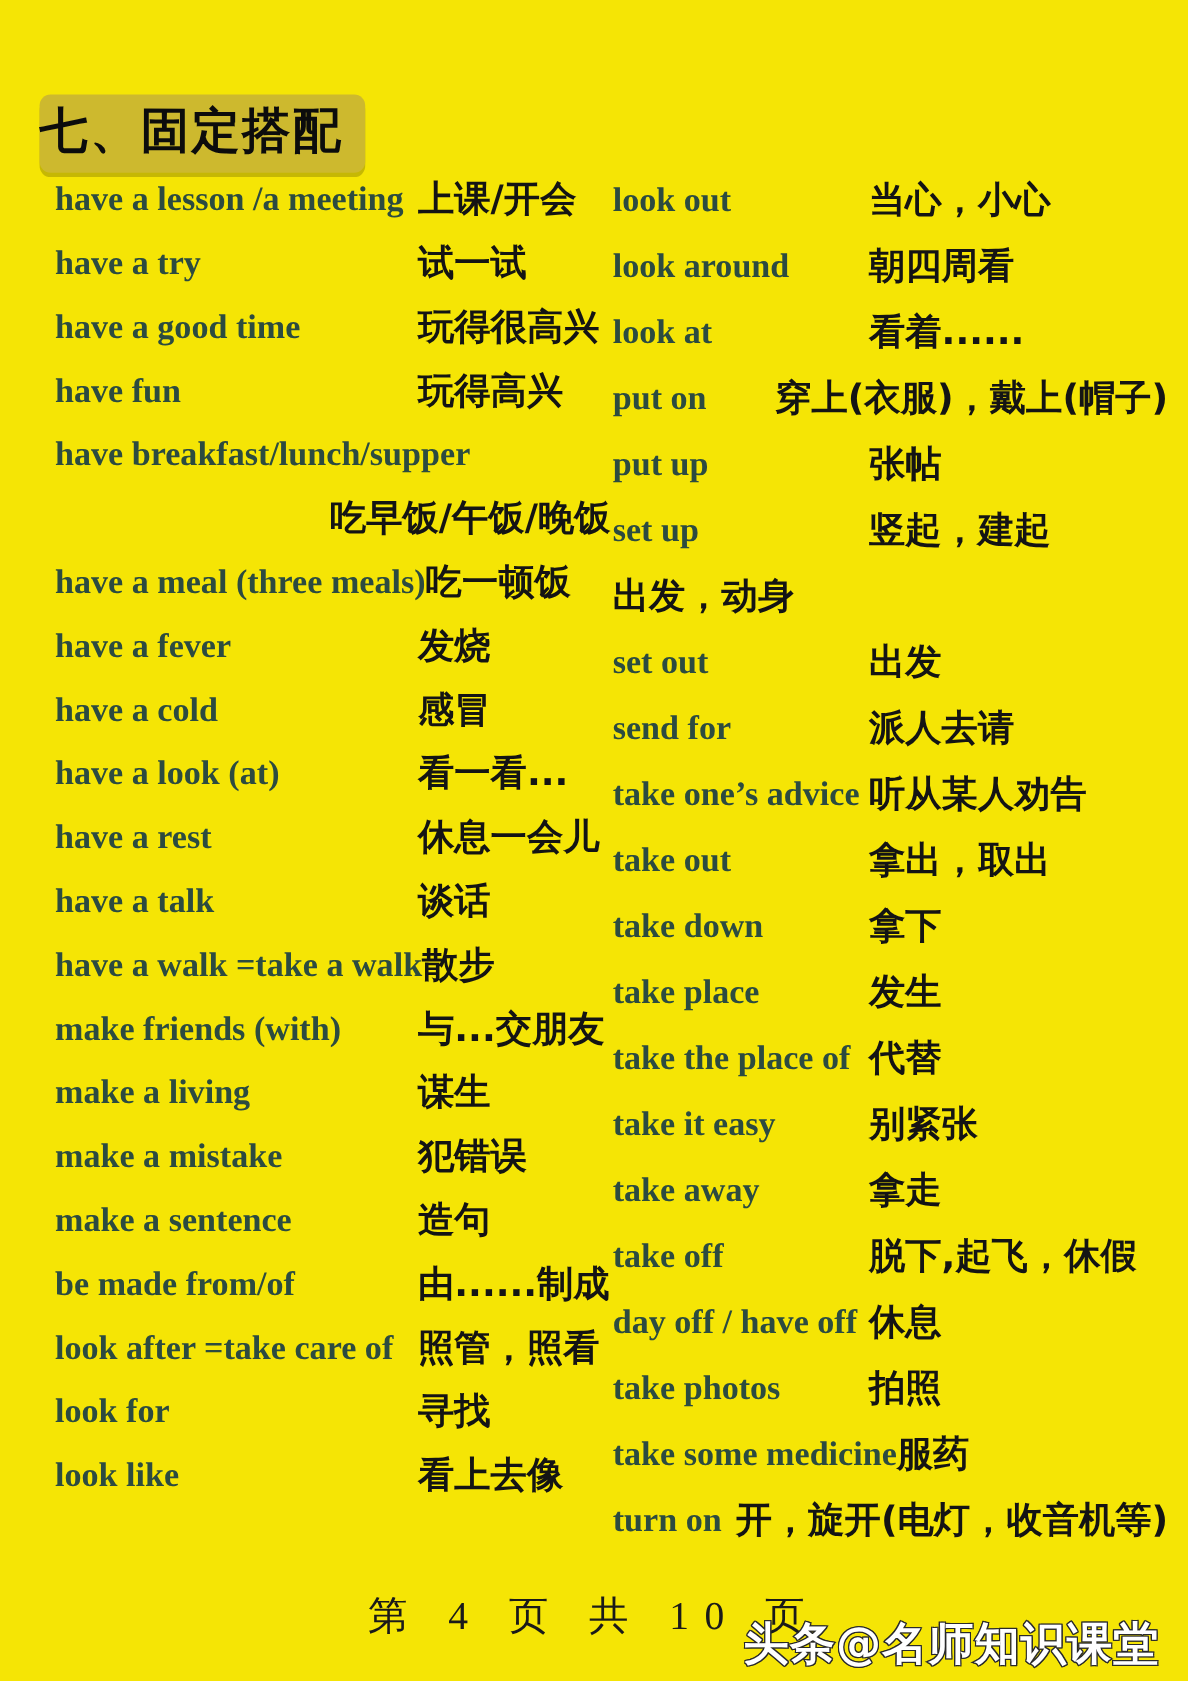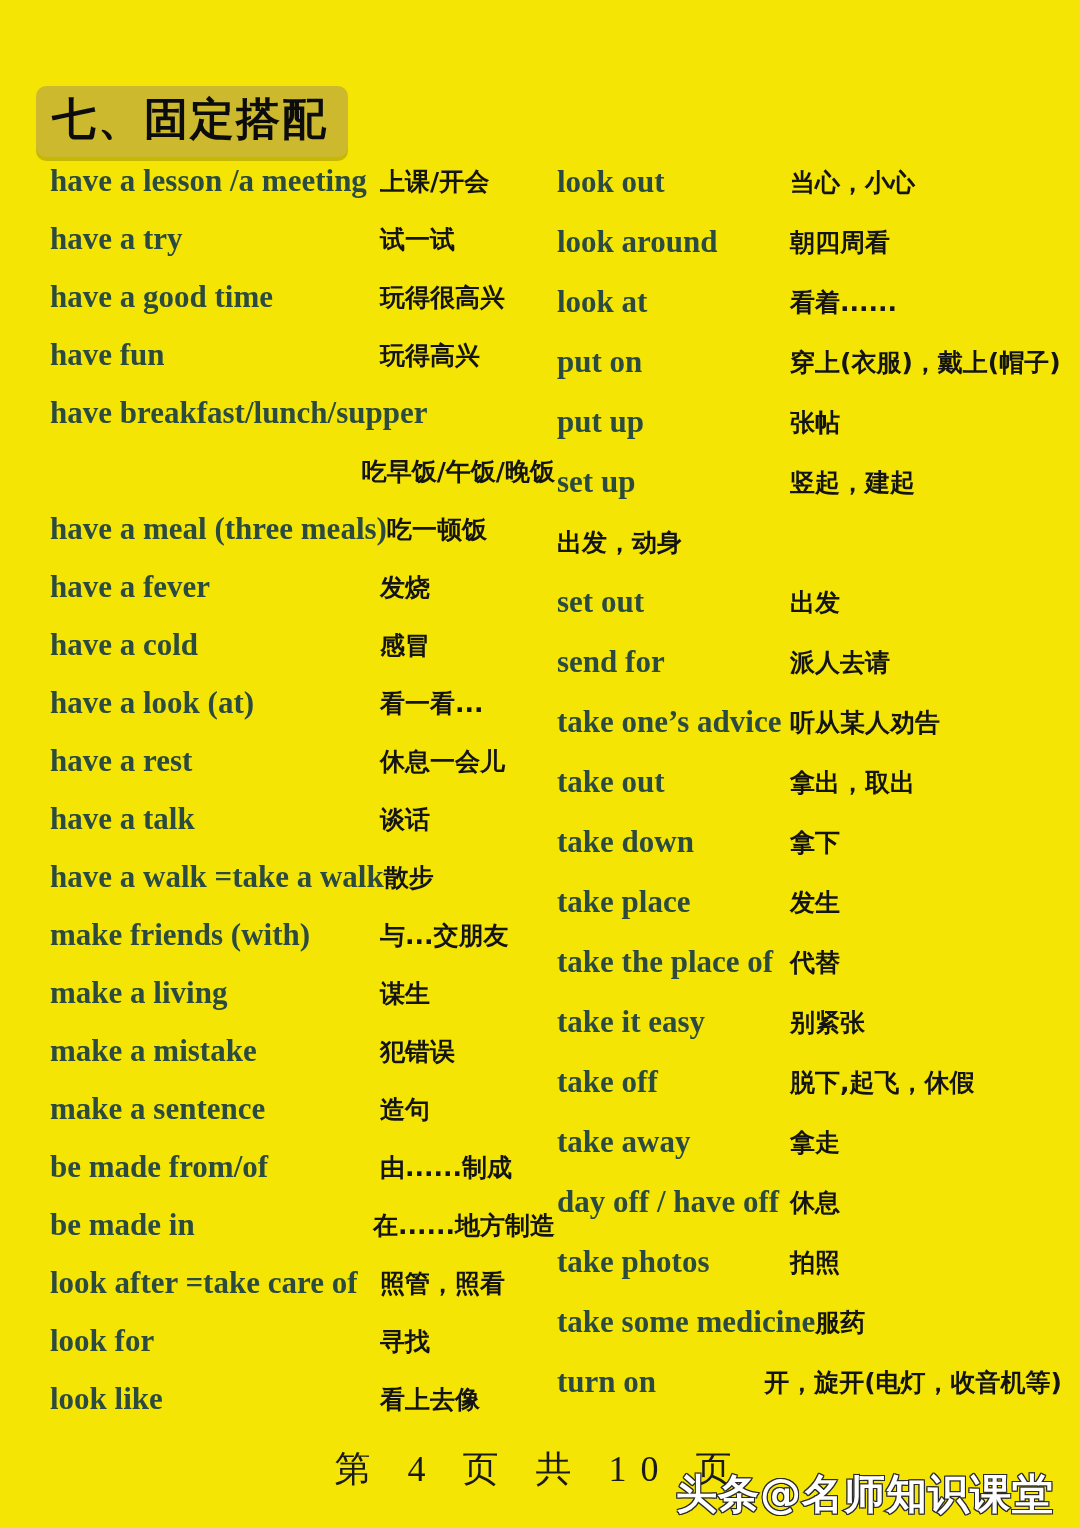--- a/index.html
+++ b/index.html
@@ -12,21 +12,21 @@
   .page {
     position: relative;
     width: 1080px; height: 1528px;
     background: #f5e505;
   }
   .title-band {
     position: absolute;
     left: 36px; top: 86px;
     background: #cdb92e;
     border-radius: 10px;
-    padding: 4px 20px 8px 16px;
+    padding: 4px 20px 8px 0;
     box-shadow: 0 4px 0 rgba(60,50,0,0.25);
   }
   .title-text {
     font-family: "DejaVu Sans", sans-serif;
     font-weight: bold;
     font-size: 44px;
     color: #0c0c0c;
     letter-spacing: 2px;
   }
   .columns {
@@ -50,21 +50,21 @@
     font-weight: bold;
     font-size: 31px;
     color: #2c4b40;
     flex: 0 1 330px;
     overflow: visible;
   }
   .col-right .en { flex-basis: 233px; }
   .zh {
     font-family: "DejaVu Sans", sans-serif;
     font-weight: 600;
-    font-size: 25px;
+    font-size: 33px;
     color: #141414;
     flex: 0 0 auto;
   }
   .footer {
     position: absolute;
     left: 0; bottom: 34px;
     width: 100%;
     text-align: center;
     font-family: "Liberation Serif", serif;
     font-size: 36px;
@@ -182,24 +182,20 @@
         <div class="row">
           <span class="en">make a sentence</span>
           <span class="zh">造句</span>
         </div>
 
         <div class="row">
           <span class="en">be made from/of</span>
           <span class="zh">由......制成</span>
         </div>
 
-        <div class="row">
-          <span class="en">be made in</span>
-          <span class="zh">在......地方制造</span>
-        </div>
 
         <div class="row">
           <span class="en">look after =take care of</span>
           <span class="zh">照管，照看</span>
         </div>
 
         <div class="row">
           <span class="en">look for</span>
           <span class="zh">寻找</span>
         </div>
@@ -280,30 +276,30 @@
           <span class="en">take the place of</span>
           <span class="zh">代替</span>
         </div>
 
         <div class="row">
           <span class="en">take it easy</span>
           <span class="zh">别紧张</span>
         </div>
 
         <div class="row">
+          <span class="en">take away</span>
+          <span class="zh">拿走</span>
+        </div>
+
+        <div class="row">
           <span class="en">take off</span>
           <span class="zh">脱下,起飞，休假</span>
         </div>
 
         <div class="row">
-          <span class="en">take away</span>
-          <span class="zh">拿走</span>
-        </div>
-
-        <div class="row">
           <span class="en">day off / have off</span>
           <span class="zh">休息</span>
         </div>
 
         <div class="row">
           <span class="en">take photos</span>
           <span class="zh">拍照</span>
         </div>
 
         <div class="row">

